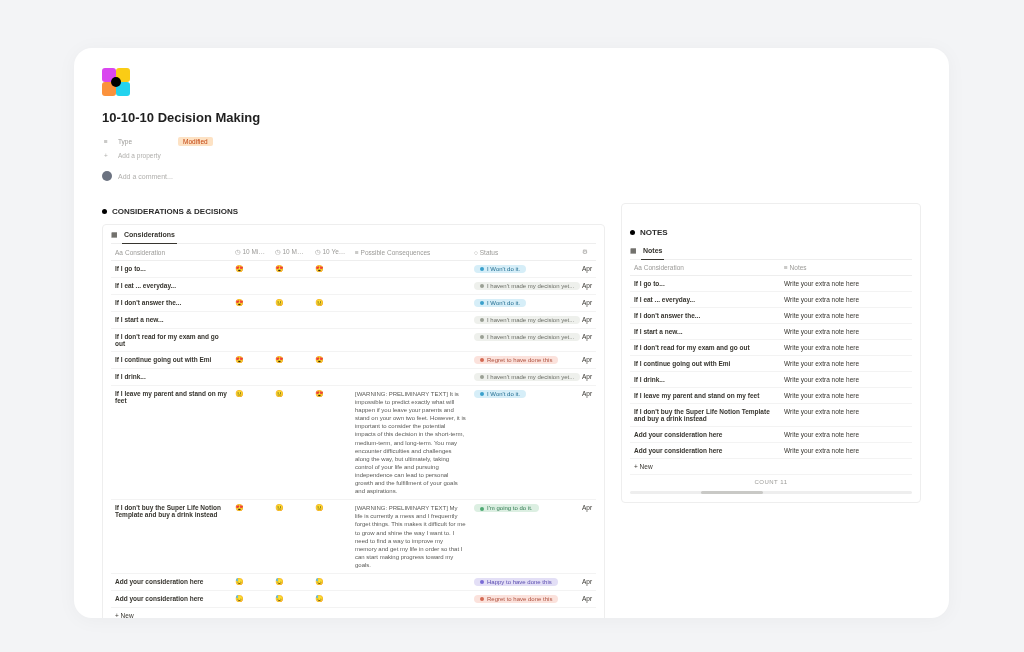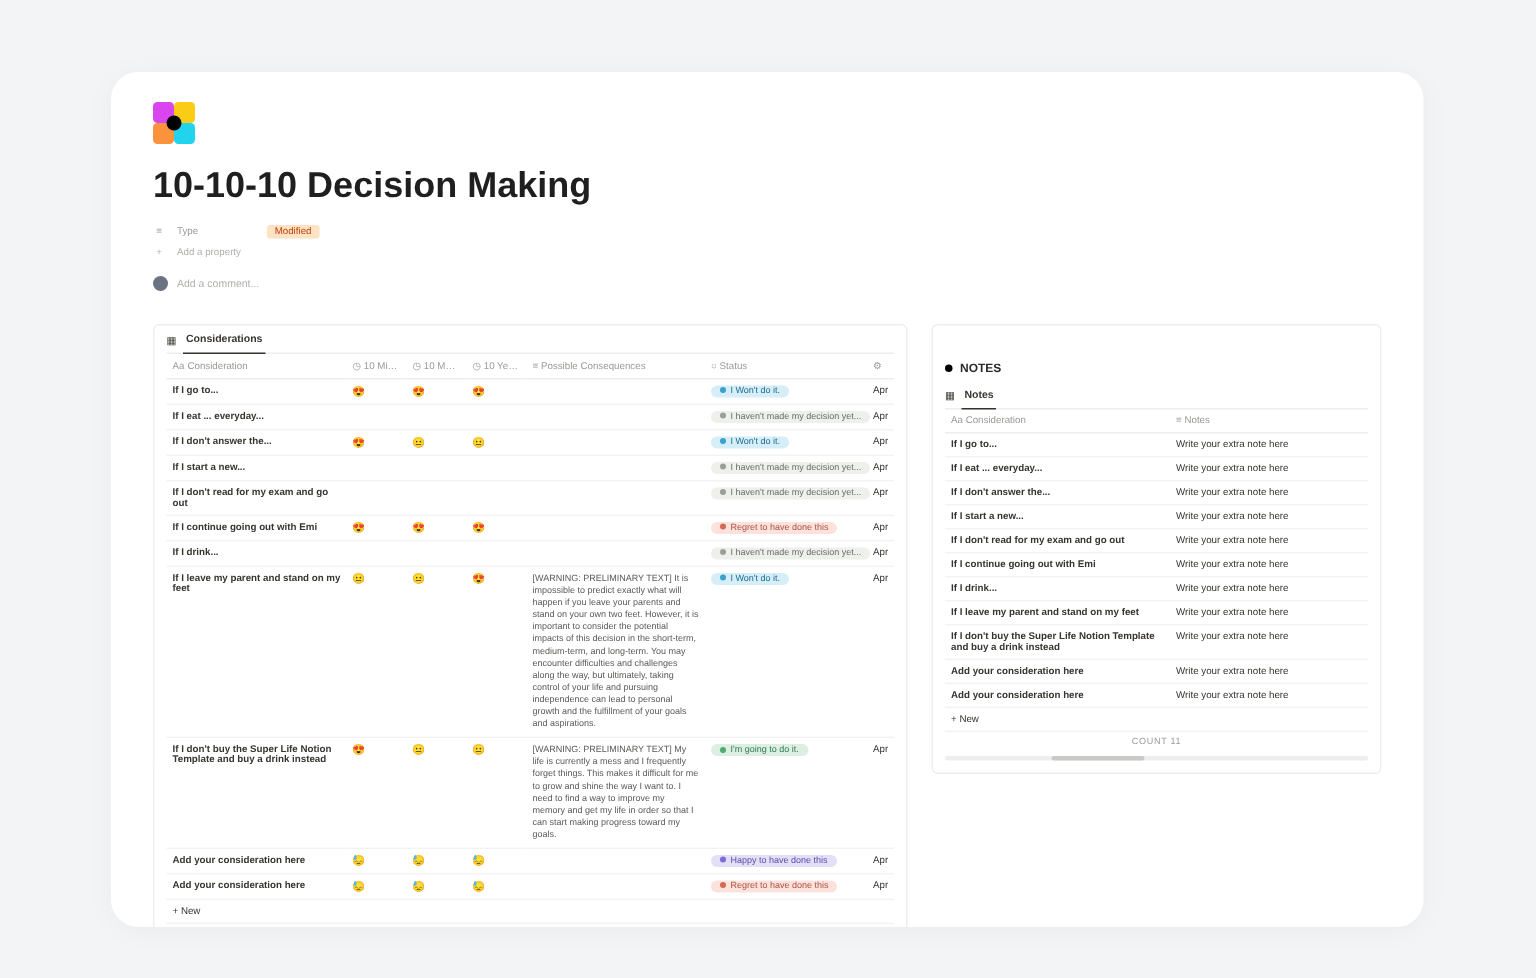--- a/index.html
+++ b/index.html
@@ -29,21 +29,21 @@
     position: relative;
     margin-bottom: 14px;
   }
   .logo .sq { position:absolute; width:14px; height:14px; border-radius:3px; }
   .logo .a { left:0; top:0; background:#d946ef; }
   .logo .b { left:14px; top:0; background:#facc15; }
   .logo .c { left:0; top:14px; background:#fb923c; }
   .logo .d { left:14px; top:14px; background:#22d3ee; }
   .logo .dot { position:absolute; left:9px; top:9px; width:10px; height:10px; border-radius:50%; background:#000; }
   .page-title {
-    font-size: 24px;
+    font-size: 13px;
     font-weight: 700;
     color: #1f1f1f;
     margin-bottom: 12px;
   }
   .prop-row { display:flex; align-items:center; gap:8px; font-size:6.5px; color:#9b9a97; margin-bottom:6px; }
   .prop-row .ic { width:8px; text-align:center; }
   .tag-pill { display:inline-block; background:#fde2c4; color:#c2410c; border-radius:2px; padding:1px 5px; font-size:6.5px; }
   .add-prop { color:#b0afac; font-size:6.5px; cursor:pointer; }
   .comment-row { display:flex; align-items:center; gap:6px; color:#b0afac; font-size:7px; margin-top:12px; padding-bottom:8px;}
   .avatar { width:10px; height:10px; border-radius:50%; background:#6b7280; display:inline-block; }
@@ -105,20 +105,24 @@
   </div>
 
   <div class="comment-row">
     <span class="avatar"></span>
     <span>Add a comment...</span>
   </div>
 
   <div class="panels">
 
     <div class="panel-left">
+      <div class="panel-head">
+        <span class="bullet"></span>
+        <span>CONSIDERATIONS &amp; DECISIONS</span>
+      </div>
       <div class="panel-left-inner">
         <div class="db-tab">
           <span class="grid-ic">▦</span>
           <span class="tab">Considerations</span>
         </div>
         <table class="db">
           <colgroup>
             <col style="width:120px">
               <col style="width:40px">
               <col style="width:40px">

